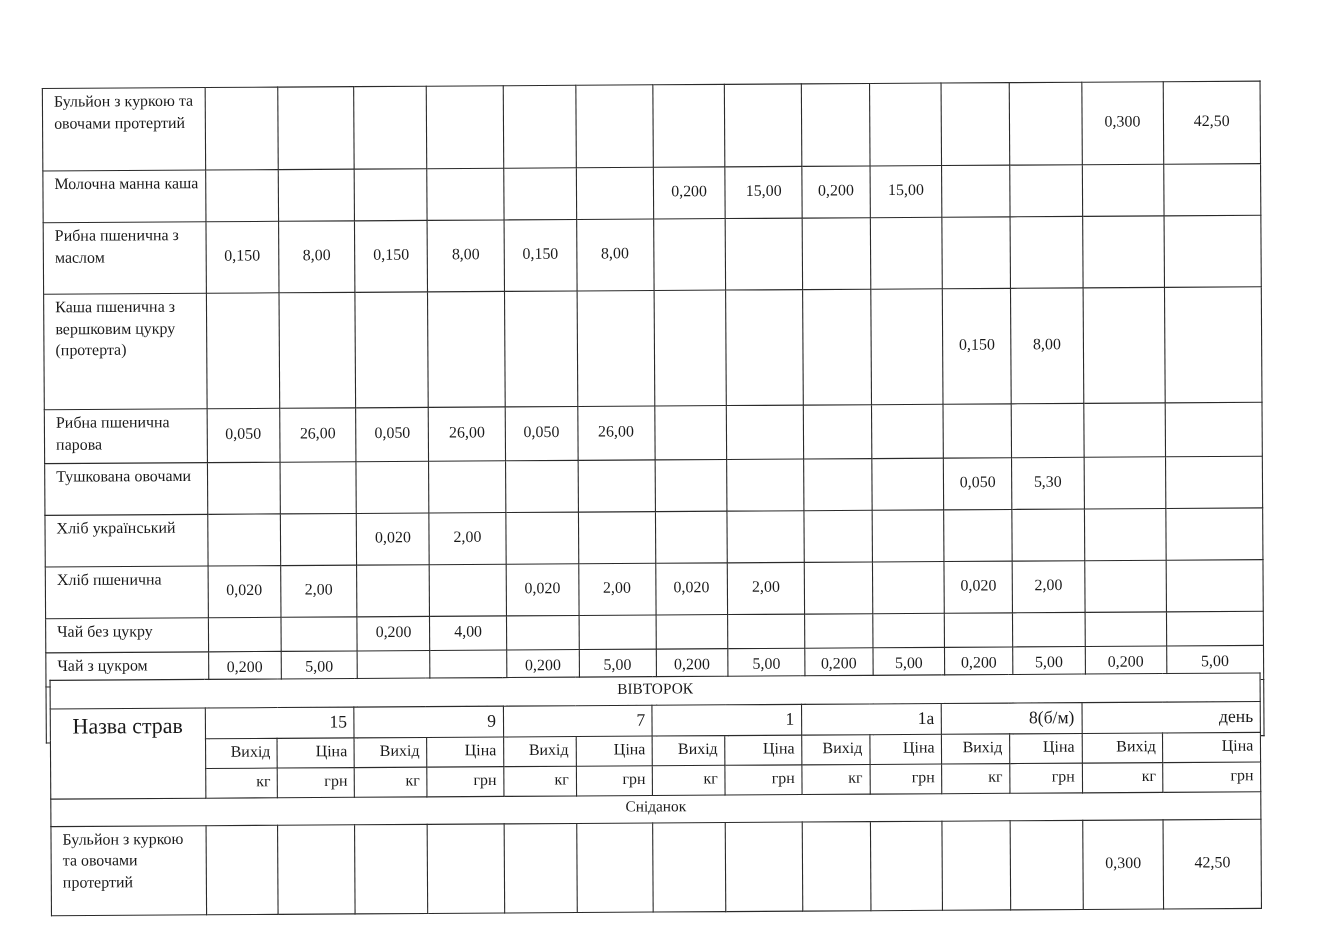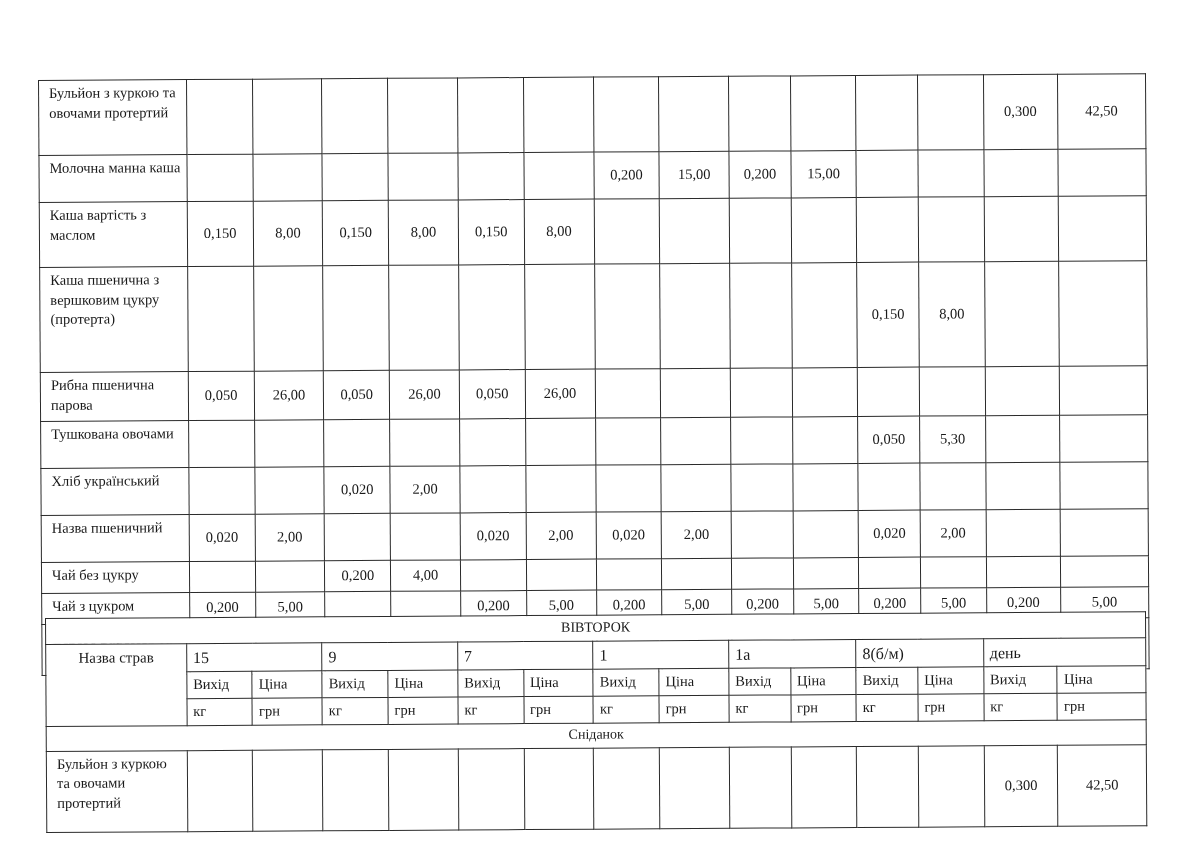--- a/index.html
+++ b/index.html
@@ -75,35 +75,35 @@
     text-align: center;
     font-size: 14px;
     padding: 2px 0 3px 0;
   }
   .meal-row td {
     text-align: center;
     font-size: 14px;
     padding: 2px 0 3px 0;
   }
   .grp-head {
-    text-align: left;
+    text-align: right;
     font-weight: bold;
     vertical-align: middle;
     font-size: 16px;
   }
   .sub-head {
-    text-align: left;
+    text-align: right;
     vertical-align: middle;
     font-size: 14.5px;
   }
   .namecol-head {
     text-align: center;
     vertical-align: bottom;
     font-weight: bold;
-    font-size: 15px;
+    font-size: 20px;
     padding-bottom: 4px;
   }
   .tall {
     height: 74px;
   }
   .skew {
     transform: rotate(-0.35deg);
     transform-origin: 0 0;
   }
 </style>
@@ -162,21 +162,21 @@
         <td class="num">15,00</td>
         <td class="num">0,200</td>
         <td class="num">15,00</td>
         <td class="num"></td>
         <td class="num"></td>
         <td class="num"></td>
         <td class="num"></td>
       </tr>
 
       <tr>
-        <td class="name" style="height:58px">Каша вартість з маслом</td>
+        <td class="name" style="height:58px">Рибна пшенична з маслом</td>
         <td class="num">0,150</td>
         <td class="num">8,00</td>
         <td class="num">0,150</td>
         <td class="num">8,00</td>
         <td class="num">0,150</td>
         <td class="num">8,00</td>
         <td class="num"></td>
         <td class="num"></td>
         <td class="num"></td>
         <td class="num"></td>
@@ -252,21 +252,21 @@
         <td class="num"></td>
         <td class="num"></td>
         <td class="num"></td>
         <td class="num"></td>
         <td class="num"></td>
         <td class="num"></td>
         <td class="num"></td>
       </tr>
 
       <tr>
-        <td class="name" style="height:40px">Назва пшеничний</td>
+        <td class="name" style="height:40px">Хліб пшенична</td>
         <td class="num">0,020</td>
         <td class="num">2,00</td>
         <td class="num"></td>
         <td class="num"></td>
         <td class="num">0,020</td>
         <td class="num">2,00</td>
         <td class="num">0,020</td>
         <td class="num">2,00</td>
         <td class="num"></td>
         <td class="num"></td>

